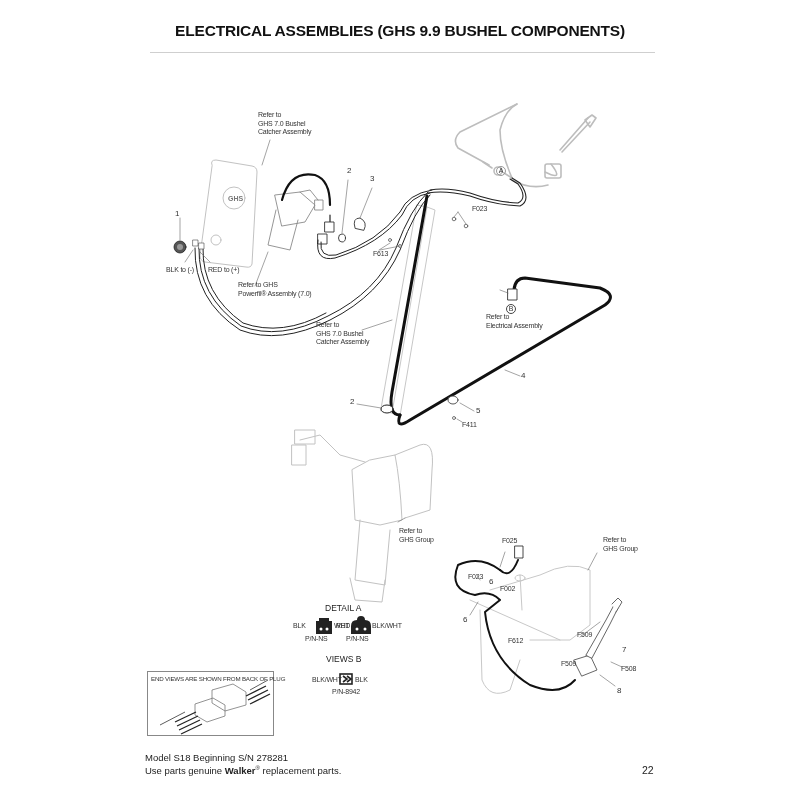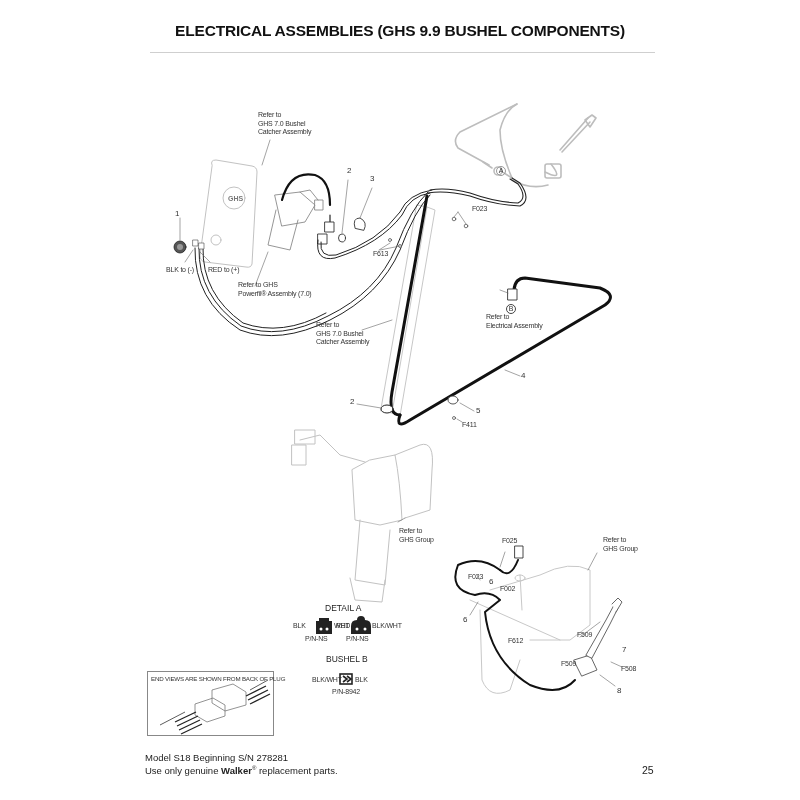--- a/index.html
+++ b/index.html
@@ -279,26 +279,26 @@
 <div class="lbl" style="left:337px;top:622px;"></div>
 <div class="lbl" style="left:337px;top:622px;"></div>
 <div class="lbl" style="left:337px;top:622px;"></div>
 <div class="lbl" style="left:337px;top:622px;"></div>
 <div class="lbl" style="left:336px;top:622px;"></div>
 <div class="lbl" style="left:337px;top:622px;"></div>
 <div class="lbl" style="left:336px;top:622px;">RED</div>
 <div class="lbl" style="left:372px;top:622px;">BLK/WHT</div>
 <div class="lbl" style="left:346px;top:635px;">P/N-NS</div>
 
-<div class="detail-h" style="left:326px;top:654px;">BUSHEL B</div>
+<div class="detail-h" style="left:326px;top:654px;">VIEWS B</div>
 <div class="lbl" style="left:312px;top:676px;">BLK/WHT</div>
 <div class="lbl" style="left:355px;top:676px;">BLK</div>
 <div class="lbl" style="left:332px;top:688px;">P/N-8942</div>
 
 <div class="endbox">
   <div class="endbox-txt">END VIEWS ARE SHOWN FROM BACK OF PLUG</div>
 </div>
 
 <div class="footer">
   <div>Model S18 Beginning S/N 278281</div>
-  <div><span>Use only genuine </span><b>Walker</b><sup style="font-size:6px">®</sup><span> replacement parts.</span></div>
-</div>
-<div class="pageno">25</div>
+  <div><span>Use parts genuine </span><b>Walker</b><sup style="font-size:6px">®</sup><span> replacement parts.</span></div>
+</div>
+<div class="pageno">22</div>
 
 </body></html>

